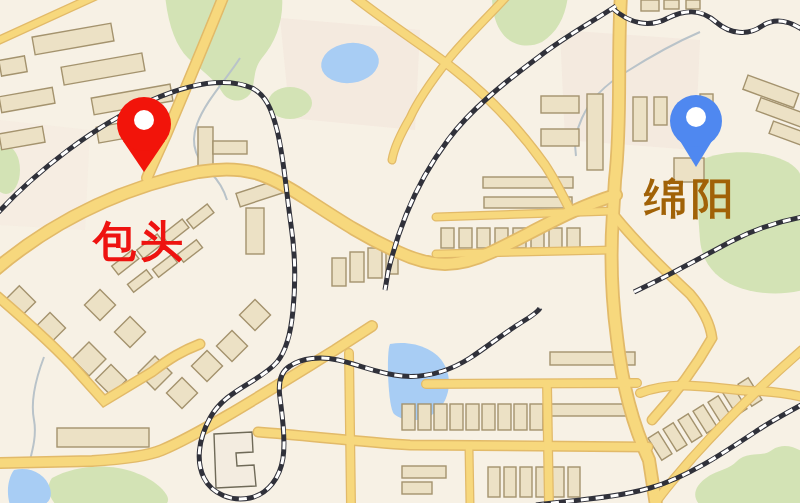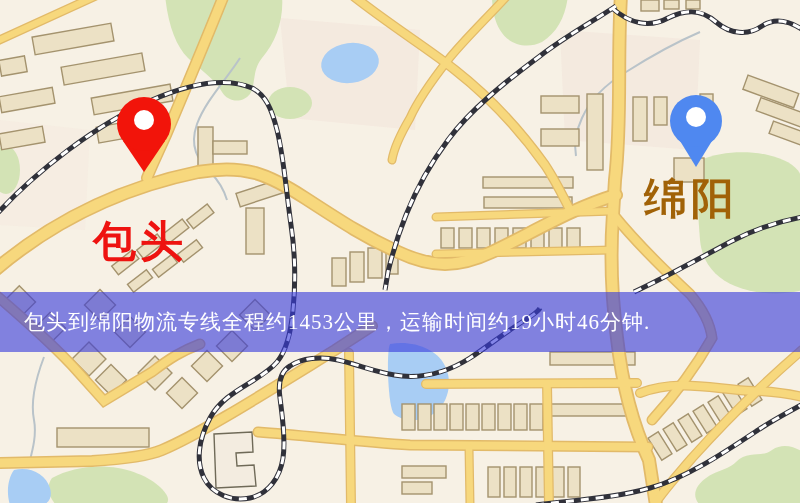--- a/index.html
+++ b/index.html
@@ -242,17 +242,14 @@
     <g>
       <path d="M 677,136 L 696,167 L 715,136 z" fill="#4f88f0"></path>
       <circle cx="696" cy="121" r="26" fill="#4f88f0"></circle>
       <circle cx="696" cy="117" r="10" fill="#ffffff"></circle>
     </g>
   </svg>
 
   <div class="pin-label" id="origin-label">包头</div>
   <div class="pin-label" id="destination-label">绵阳</div>
 
-  <div id="banner">
-    <span class="banner-text">包头到绵阳物流专线全程约1453公里，运输时间约19小时46分钟.</span>
-  </div>
 
 </div>
 
 </body></html>

